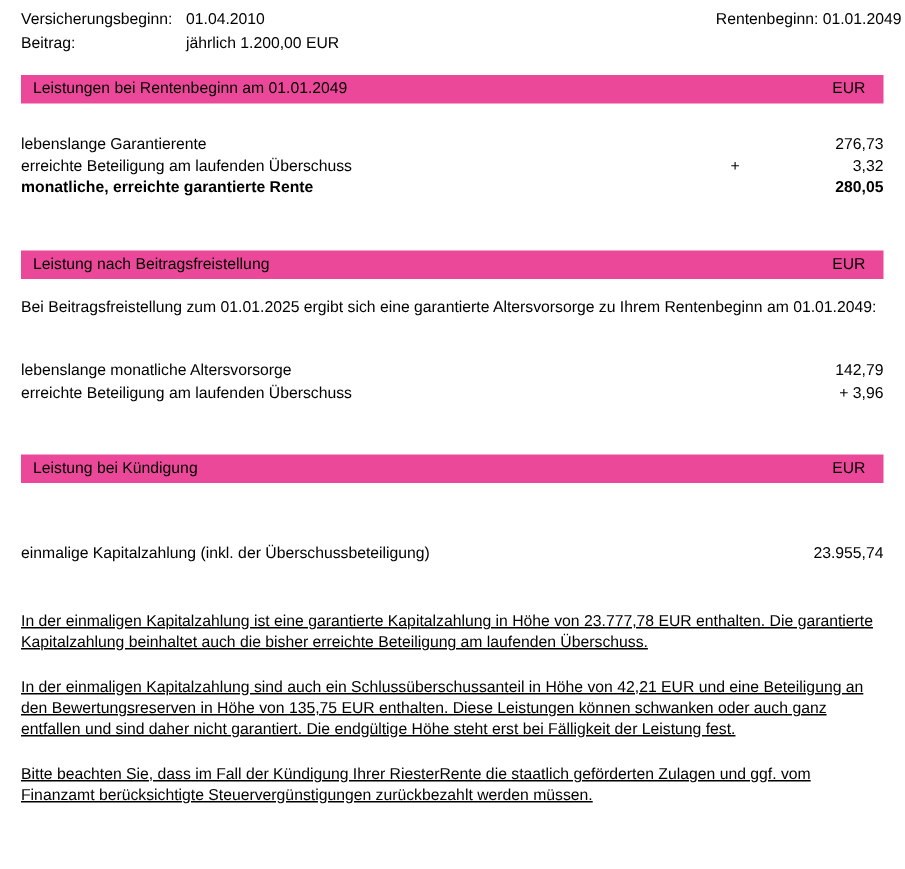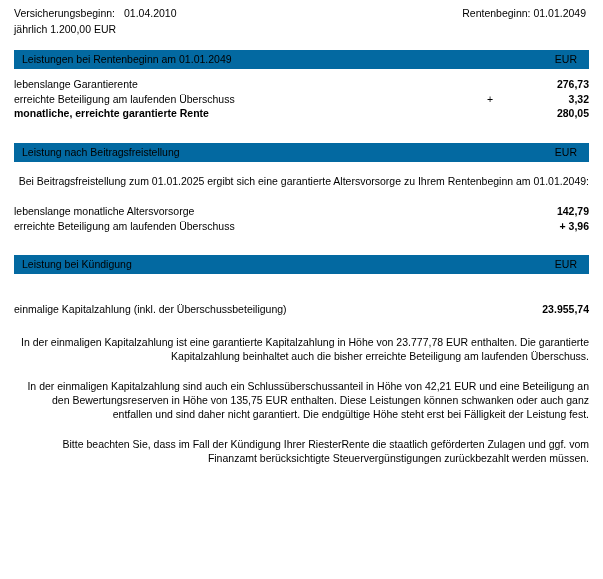--- a/index.html
+++ b/index.html
@@ -18,21 +18,21 @@
   }
   .page {
     position: relative;
     width: 603px;
     height: 579px;
     padding: 0;
   }
 
   
   .topblock {
-    padding: 6px 17px 0 14px;
+    padding: 6px 2px 0 14px;
   }
   .top-row {
     display: flex;
     align-items: baseline;
     line-height: 15px;
     margin-bottom: 1px;
   }
   .top-label {
     width: 110px;
     flex: 0 0 110px;
@@ -41,21 +41,21 @@
     flex: 1 1 auto;
   }
   .top-right {
     flex: 0 0 auto;
     text-align: right;
     padding-left: 4px;
   }
 
   
   .section-bar {
-    background: #0369a1;
+    background: #ec4899;
     margin: 0 14px;
     padding: 3px 8px 4px 8px;
     display: flex;
     justify-content: space-between;
     align-items: baseline;
     font-size: 10.5px;
   }
   .section-bar .title {
     font-weight: normal;
   }
@@ -65,64 +65,64 @@
   }
 
   .spacer-12 { height: 12px; }
   .spacer-10 { height: 10px; }
   .spacer-8  { height: 8px; }
   .spacer-6  { height: 6px; }
   .spacer-4  { height: 4px; }
 
   
   .amounts {
-    margin: 0 14px;
+    margin: 12px 14px;
     padding-top: 8px;
   }
   .amt-row {
     display: flex;
     align-items: baseline;
     line-height: 14.5px;
   }
   .amt-label {
     flex: 1 1 auto;
     text-align: left;
   }
   .amt-sign {
     flex: 0 0 40px;
     text-align: left;
     padding-left: 10px;
   }
   .amt-value {
     flex: 0 0 62px;
     text-align: right;
-    font-weight: bold;
   }
   .bold { font-weight: bold; }
 
   
   .para {
     margin: 0 14px;
     line-height: 14.5px;
-    text-align: right;
-  }
-  .para.tight { line-height: 14px; }
+    text-align: left;
+  }
+  .para.tight { line-height: 14px; text-decoration: underline; }
 </style>
 </head>
 <body>
 
 <div class="page">
 
   <div class="topblock">
     <div class="top-row">
       <div class="top-label">Versicherungsbeginn:</div>
       <div class="top-value">01.04.2010</div>
       <div class="top-right">Rentenbeginn: 01.01.2049</div>
     </div>
     <div class="top-row">
+      <div class="top-label">Beitrag:</div>
       <div class="top-value">jährlich 1.200,00 EUR</div>
       <div class="top-right"></div>
     </div>
   </div>
 
   <div class="spacer-12"></div>
 
   <div class="section-bar">
     <span class="title">Leistungen bei Rentenbeginn am 01.01.2049</span>
     <span class="unit">EUR</span>

